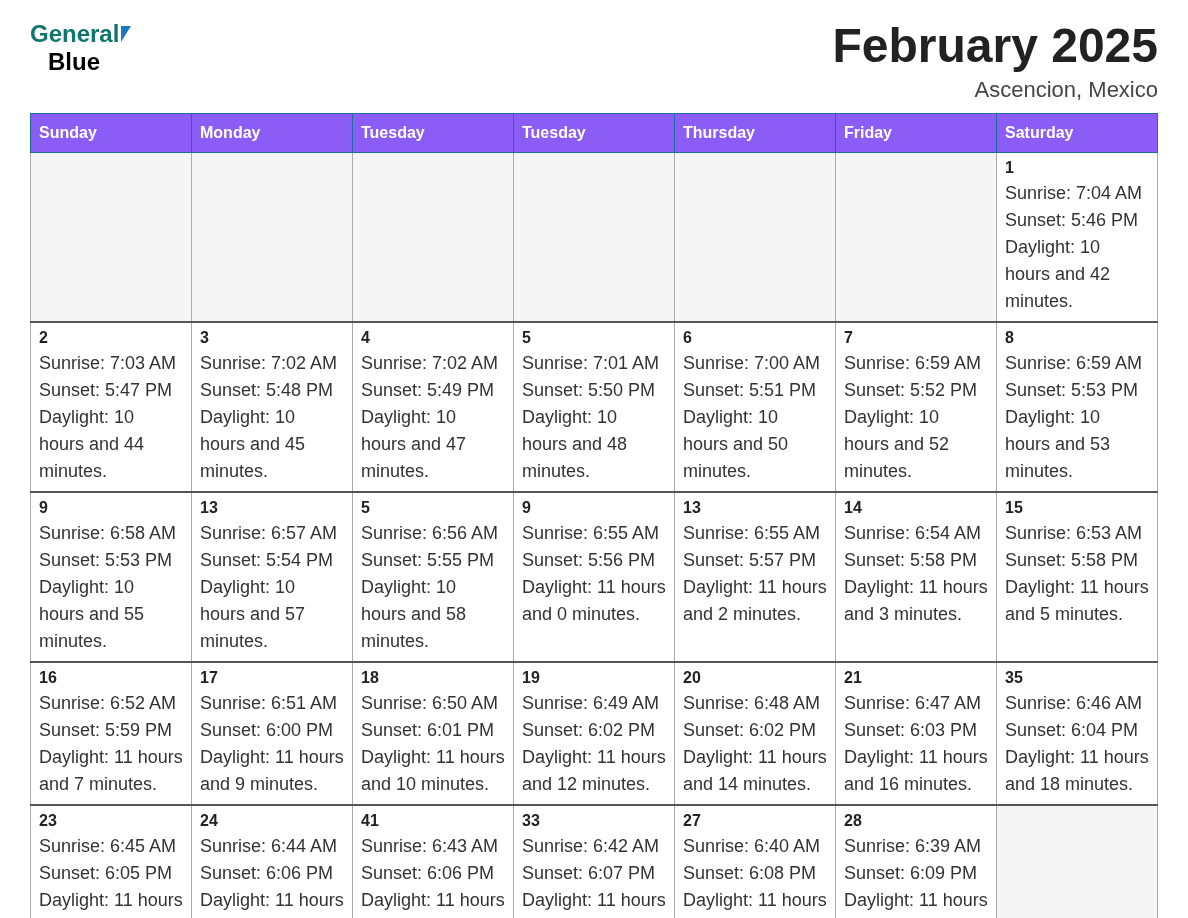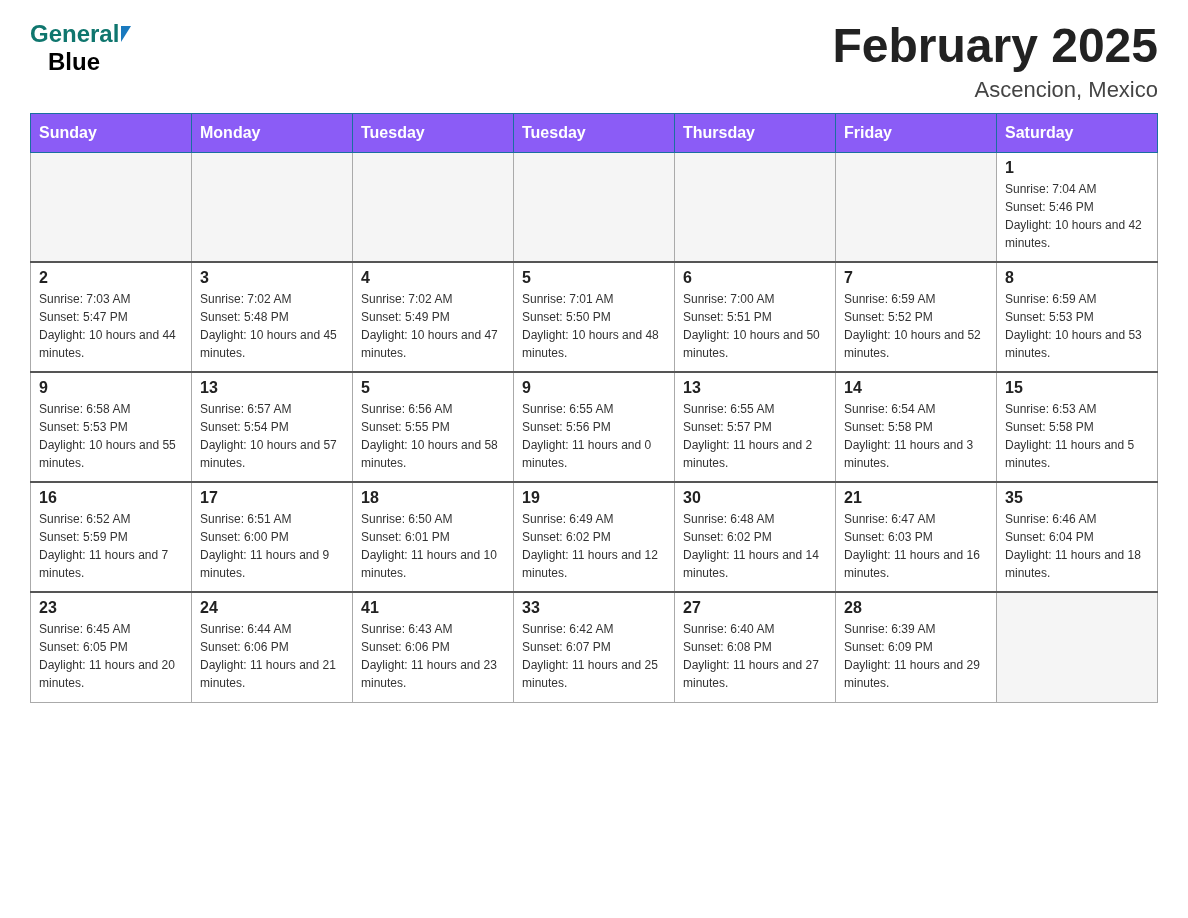--- a/index.html
+++ b/index.html
@@ -60,21 +60,21 @@
       background: #f5f5f5;
     }
     .day-num {
       font-size: 16px;
       font-weight: bold;
       color: #222;
       display: block;
       margin-bottom: 3px;
     }
     .day-info {
-      font-size: 12px;
+      font-size: 18px;
       color: #333;
       line-height: 1.5;
     }
     .logo-text-general {
       font-size: 24px;
       font-weight: bold;
       color: #0f766e;
     }
     .logo-text-triangle {
       display: inline-block;
@@ -221,21 +221,21 @@
         </td>
         <td>
           <span class="day-num">18</span>
           <div class="day-info">Sunrise: 6:50 AM<br>Sunset: 6:01 PM<br>Daylight: 11 hours and 10 minutes.</div>
         </td>
         <td>
           <span class="day-num">19</span>
           <div class="day-info">Sunrise: 6:49 AM<br>Sunset: 6:02 PM<br>Daylight: 11 hours and 12 minutes.</div>
         </td>
         <td>
-          <span class="day-num">30</span>
+          <span class="day-num">20</span>
           <div class="day-info">Sunrise: 6:48 AM<br>Sunset: 6:02 PM<br>Daylight: 11 hours and 14 minutes.</div>
         </td>
         <td>
           <span class="day-num">21</span>
           <div class="day-info">Sunrise: 6:47 AM<br>Sunset: 6:03 PM<br>Daylight: 11 hours and 16 minutes.</div>
         </td>
         <td>
           <span class="day-num">35</span>
           <div class="day-info">Sunrise: 6:46 AM<br>Sunset: 6:04 PM<br>Daylight: 11 hours and 18 minutes.</div>
         </td>

